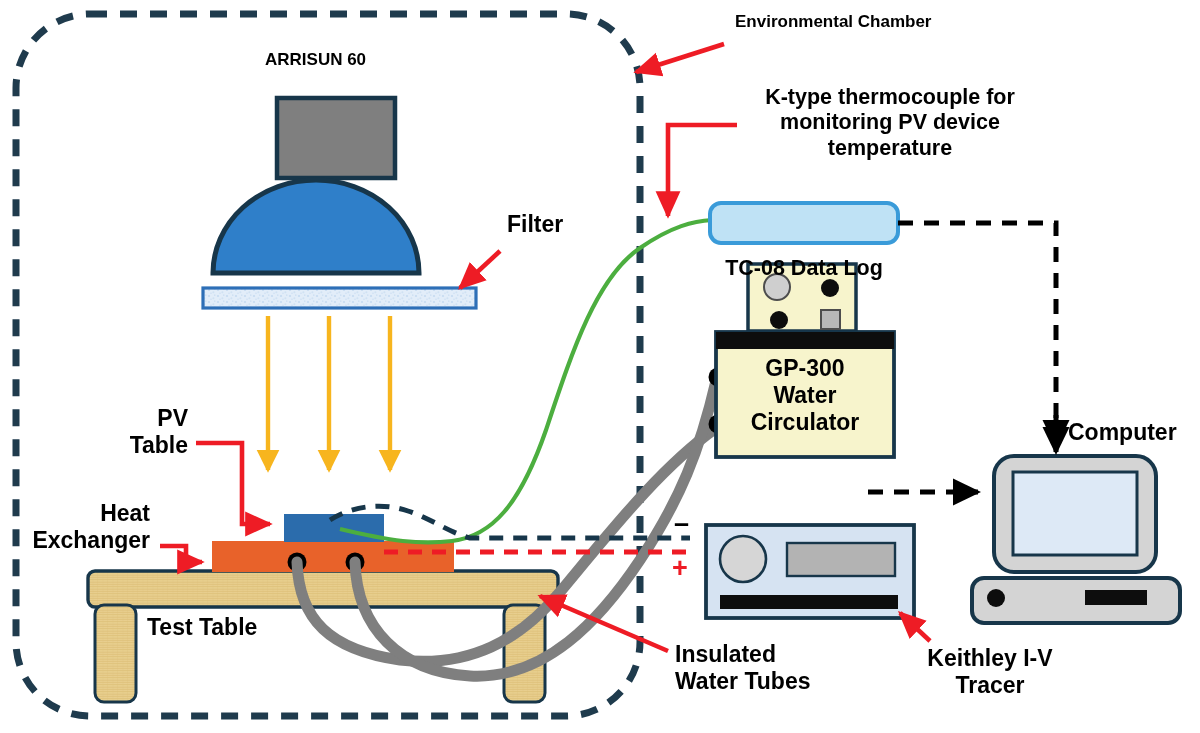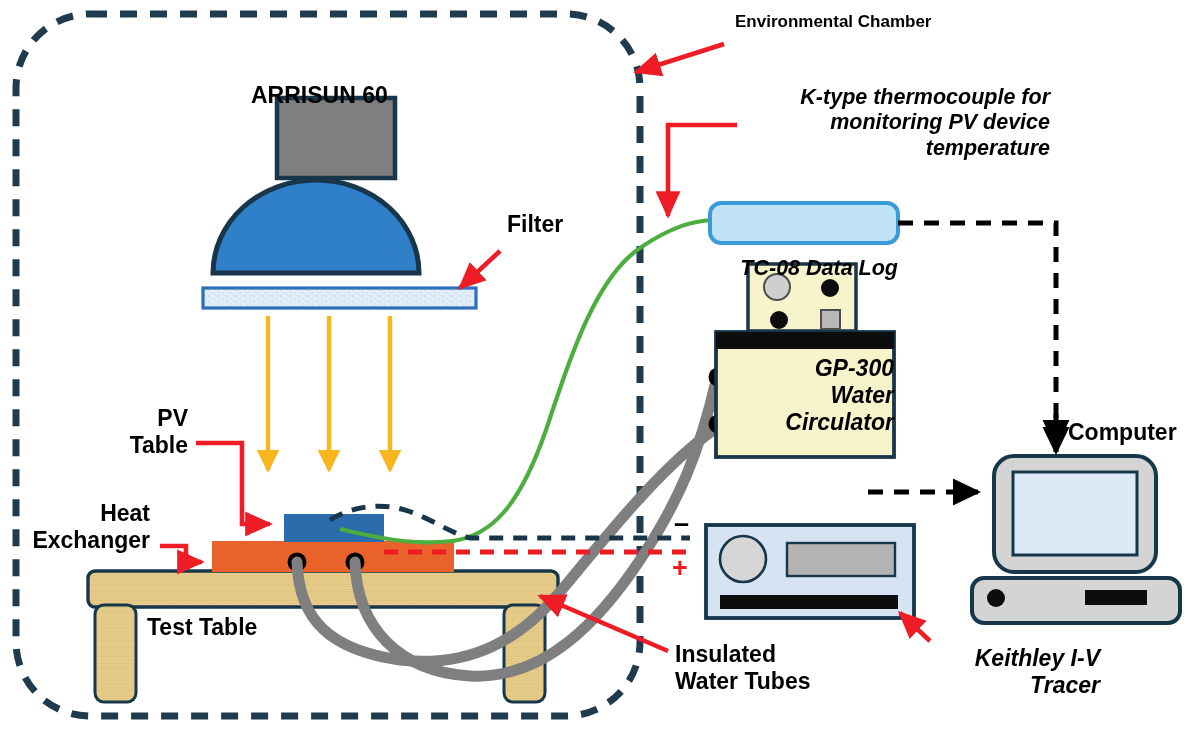--- a/index.html
+++ b/index.html
@@ -2,21 +2,21 @@
 <html><head>
 <meta charset="utf-8">
 <style>
   html,body{margin:0;padding:0;background:#ffffff;}
   body{width:1200px;height:733px;overflow:hidden;
        font-family:"Liberation Sans",sans-serif;}
   #stage{position:relative;width:1200px;height:733px;background:#fff;}
   svg#scene{position:absolute;left:0;top:0;width:1200px;height:733px;}
   .lbl{position:absolute;font-weight:bold;color:#000;line-height:1.18;
        white-space:pre-line;}
-  .ctr{text-align:right;font-style:italic;}
+  .ctr{text-align:center;}
   .rgt{text-align:right;}
 </style>
 </head>
 <body>
 
 <div id="stage">
 
 <svg id="scene" viewBox="0 0 1200 733">
   <defs>
     <marker id="redArrow" markerWidth="7" markerHeight="7" refX="5.4" refY="3.1" orient="auto" markerUnits="strokeWidth">
@@ -136,21 +136,21 @@
     <path d="M160,546 L186,546 L186,562 L202,562"></path>
     <path d="M668,651 L540,596"></path>
     <path d="M930,641 L900,613"></path>
   </g>
 
   <path d="M1056,415 L1056,452" fill="none" stroke="#000" stroke-width="5" stroke-dasharray="14 10" marker-end="url(#blackArrow)"></path>
 </svg>
 
 <div class="lbl" style="left:735px;top:12px;font-size:17px;">Environmental Chamber</div>
 
-<div class="lbl" style="left:251px;top:50px;font-size:23px;margin-top:32px;">ARRISUN 60</div>
+<div class="lbl" style="left:265px;top:50px;font-size:17px;">ARRISUN 60</div>
 
 <div class="lbl ctr" style="left:730px;top:85px;width:320px;font-size:21.5px;">K-type thermocouple for
 monitoring PV device
 temperature</div>
 
 <div class="lbl" style="left:507px;top:211px;font-size:23px;text-align:right;">Filter</div>
 
 <div class="lbl ctr" style="left:710px;top:210px;width:188px;font-size:21.5px;margin-top:46px;">TC-08 Data Log</div>
 
 <div class="lbl ctr" style="left:716px;top:355px;width:178px;font-size:23px;">GP-300

